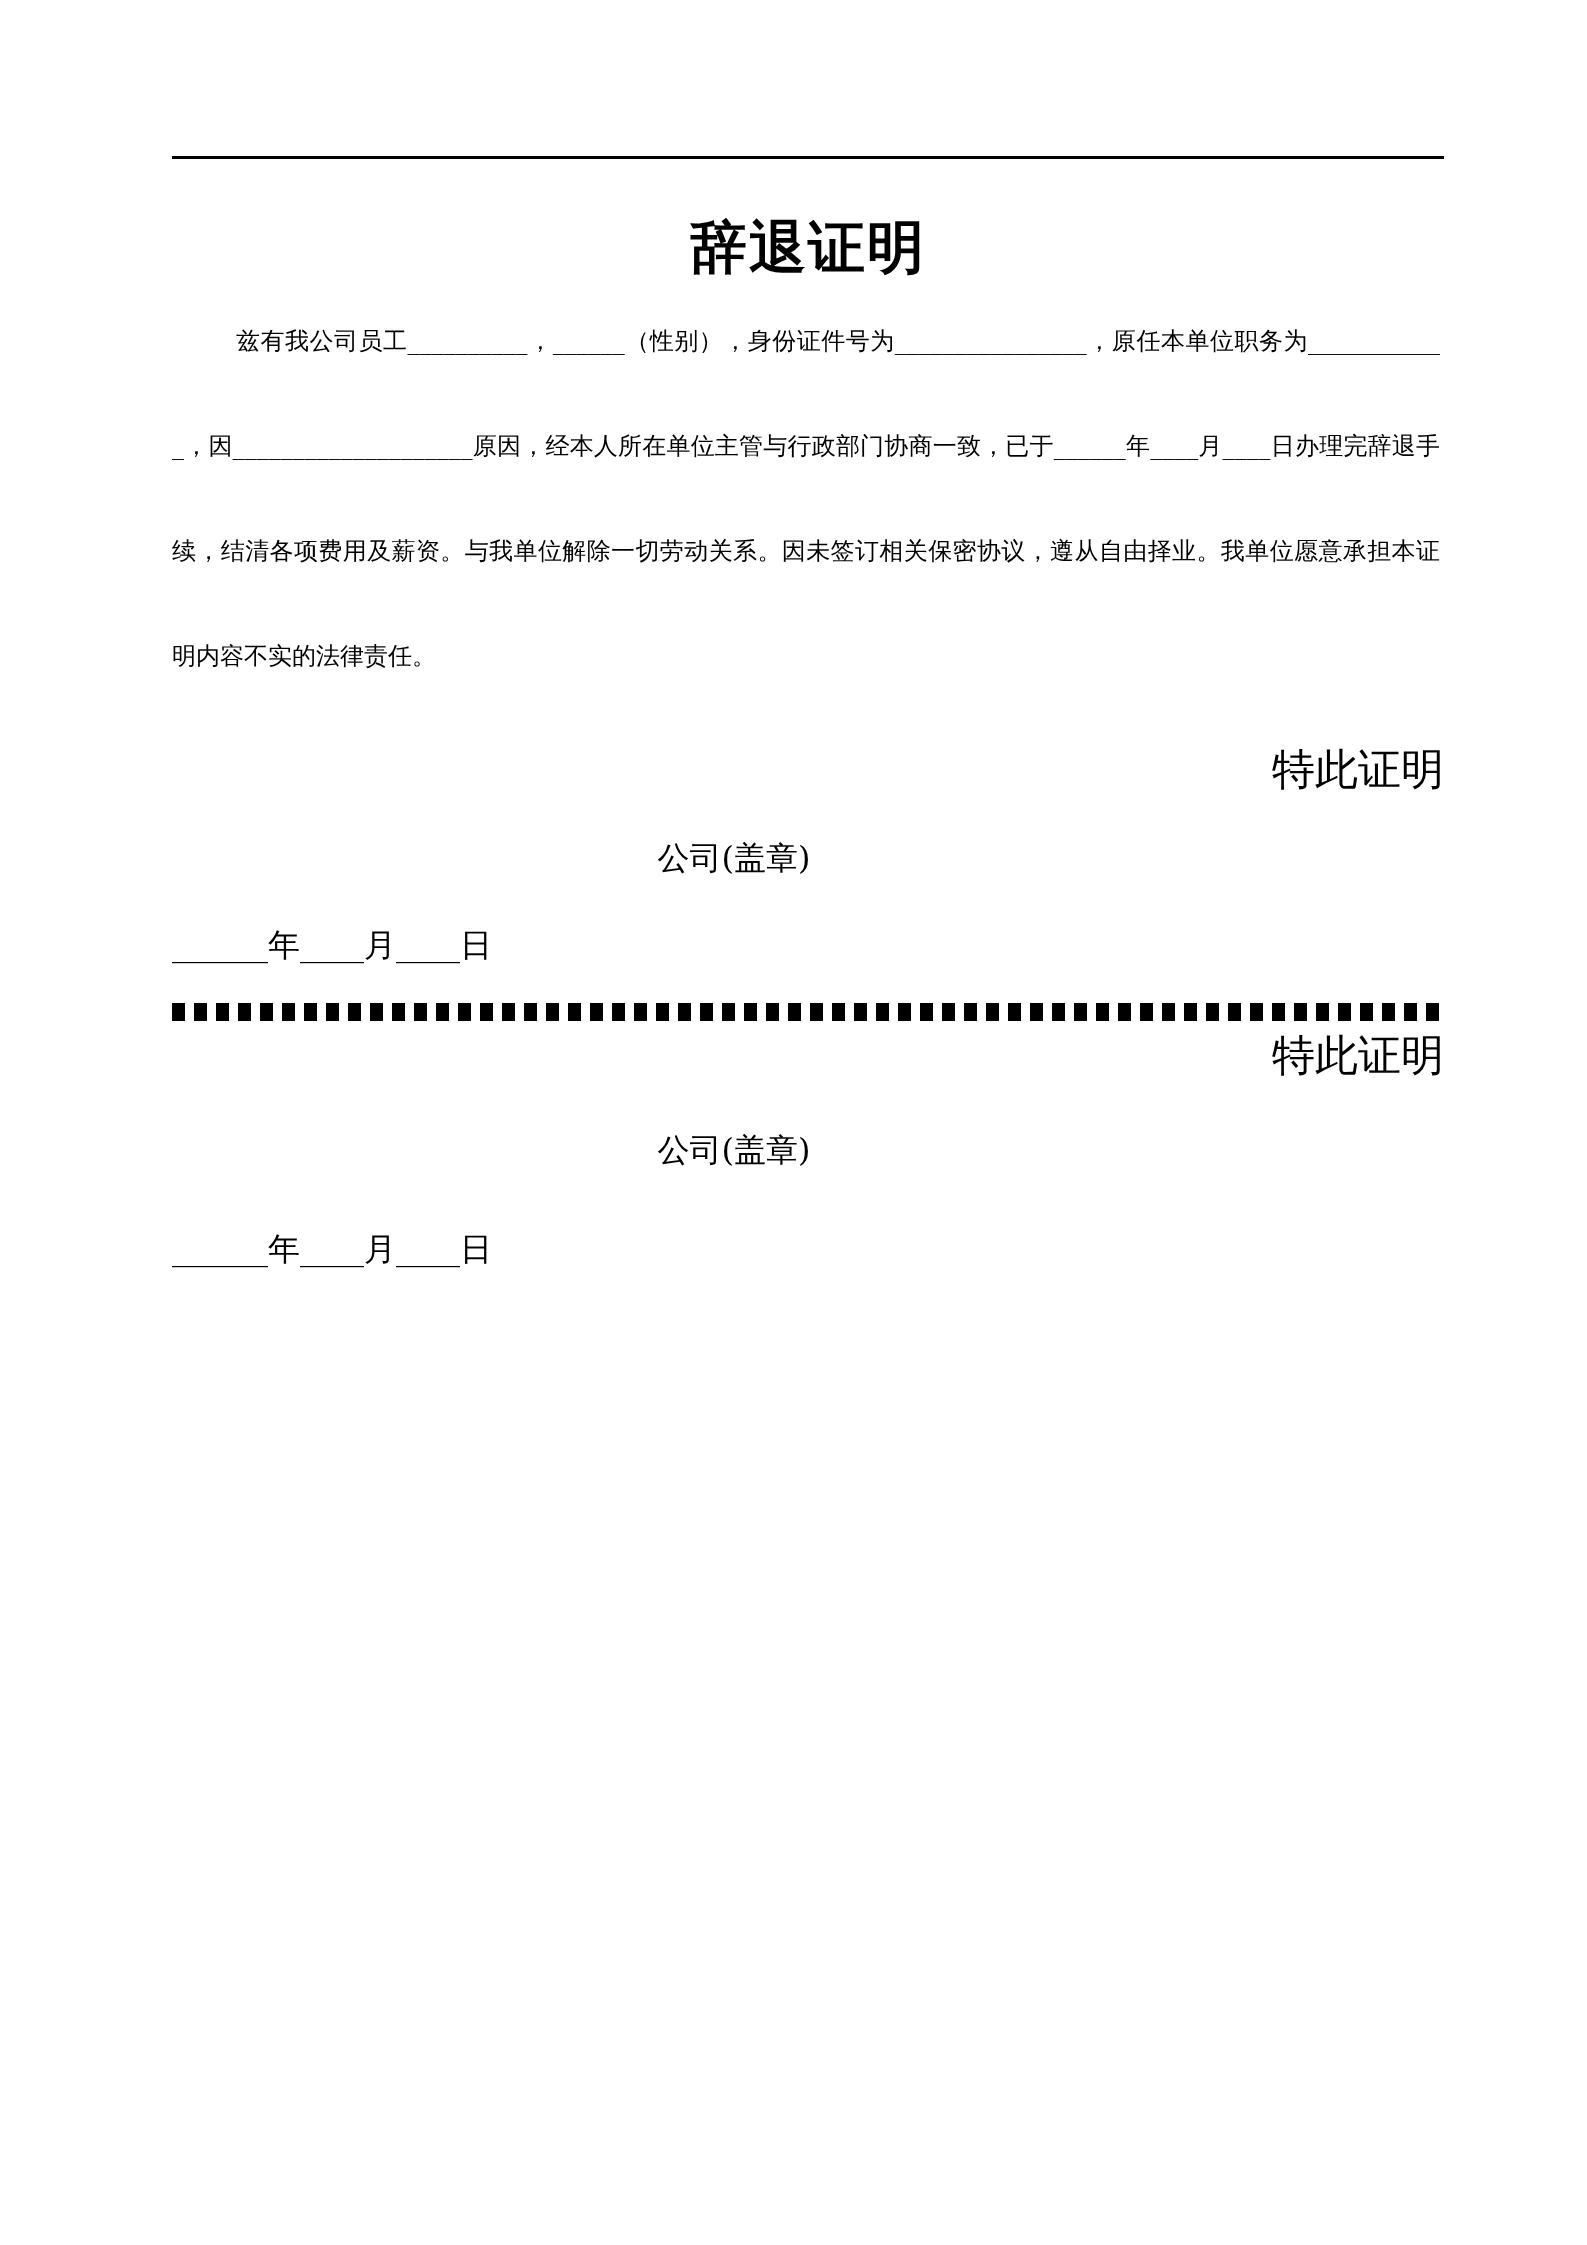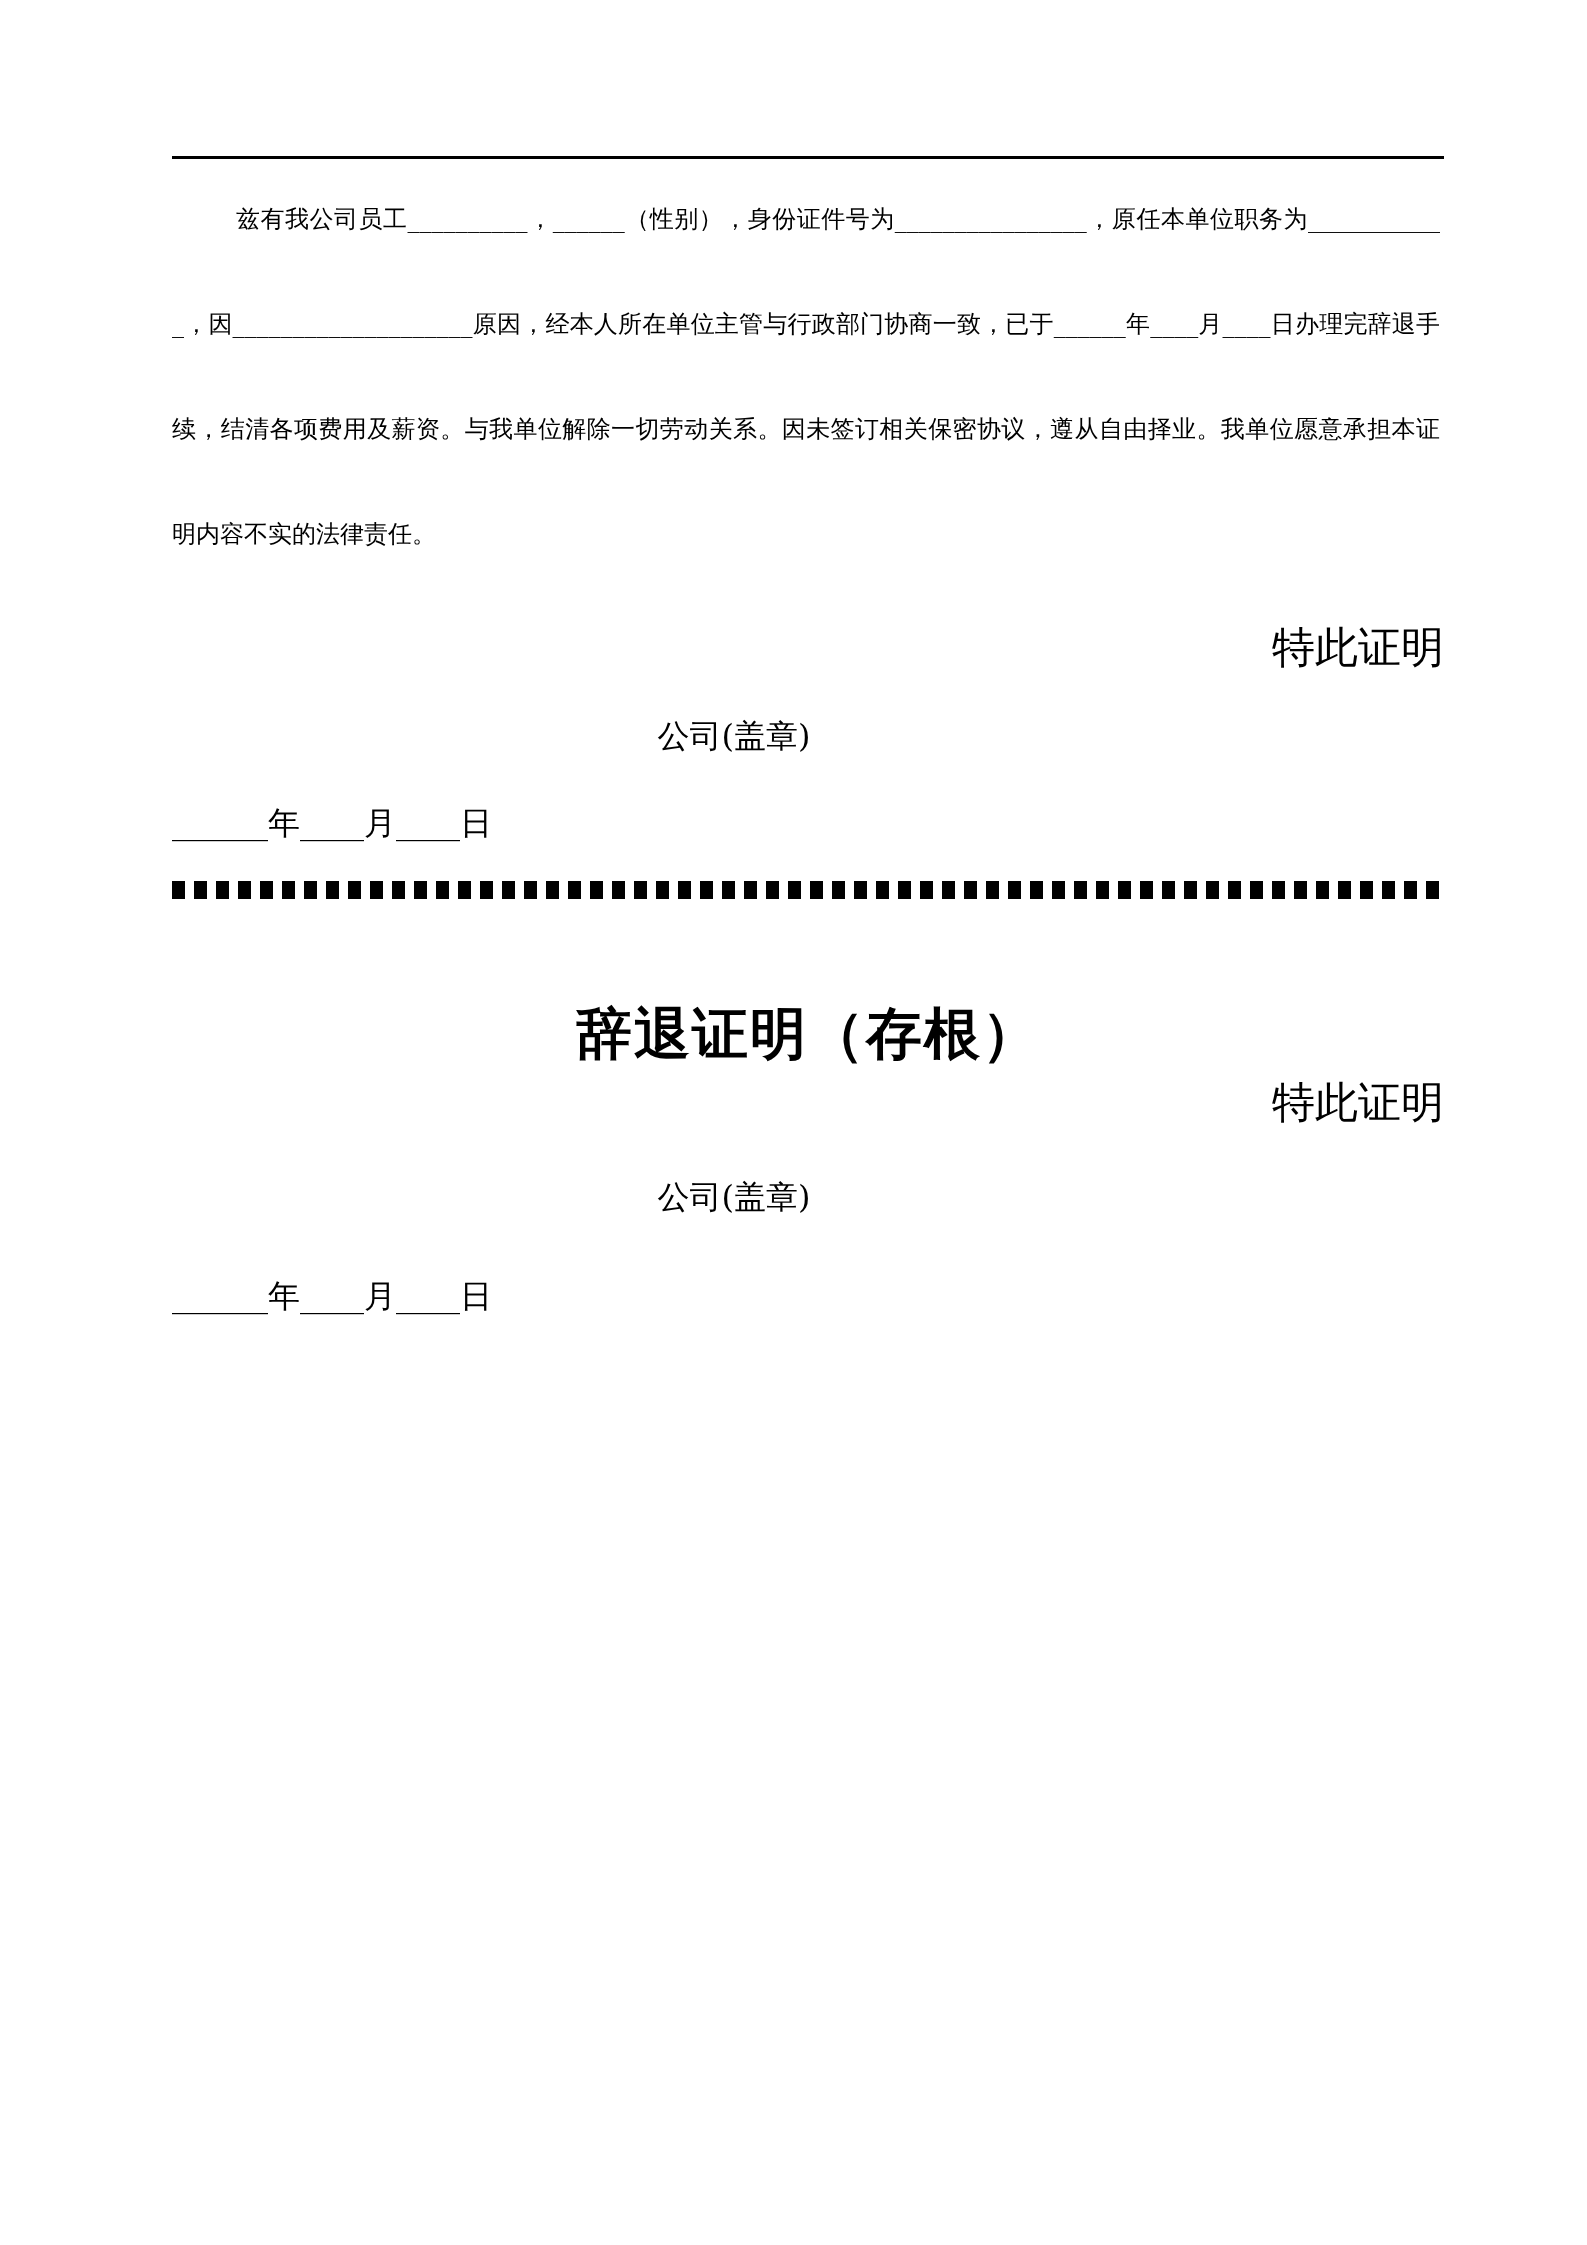--- a/index.html
+++ b/index.html
@@ -80,32 +80,32 @@
     background: repeating-linear-gradient(to right, #000 0px, #000 13px, transparent 13px, transparent 22px);
   }
 </style>
 </head>
 <body>
 
 <div class="page">
 
   <div class="top-rule"></div>
 
+  <h1 class="doc-title">辞退证明</h1>
 
   <p class="body-para">兹有我公司员工__________，______（性别），身份证件号为________________，原任本单位职务为____________，因____________________原因，经本人所在单位主管与行政部门协商一致，已于______年____月____日办理完辞退手续，结清各项费用及薪资。与我单位解除一切劳动关系。因未签订相关保密协议，遵从自由择业。我单位愿意承担本证明内容不实的法律责任。</p>
 
   <p class="hereby hereby-1">特此证明</p>
 
   <p class="seal-line">公司(盖章)</p>
 
   <p class="date-line">______年____月____日</p>
 
   <div class="dashed-divider"></div>
 
-  <h1 class="doc-title stub-title">辞退证明（存根）</h1>
 
 
   <p class="hereby hereby-2">特此证明</p>
 
   <p class="seal-line seal-line-2">公司(盖章)</p>
 
   <p class="date-line date-line-2">______年____月____日</p>
 
 </div>
 

